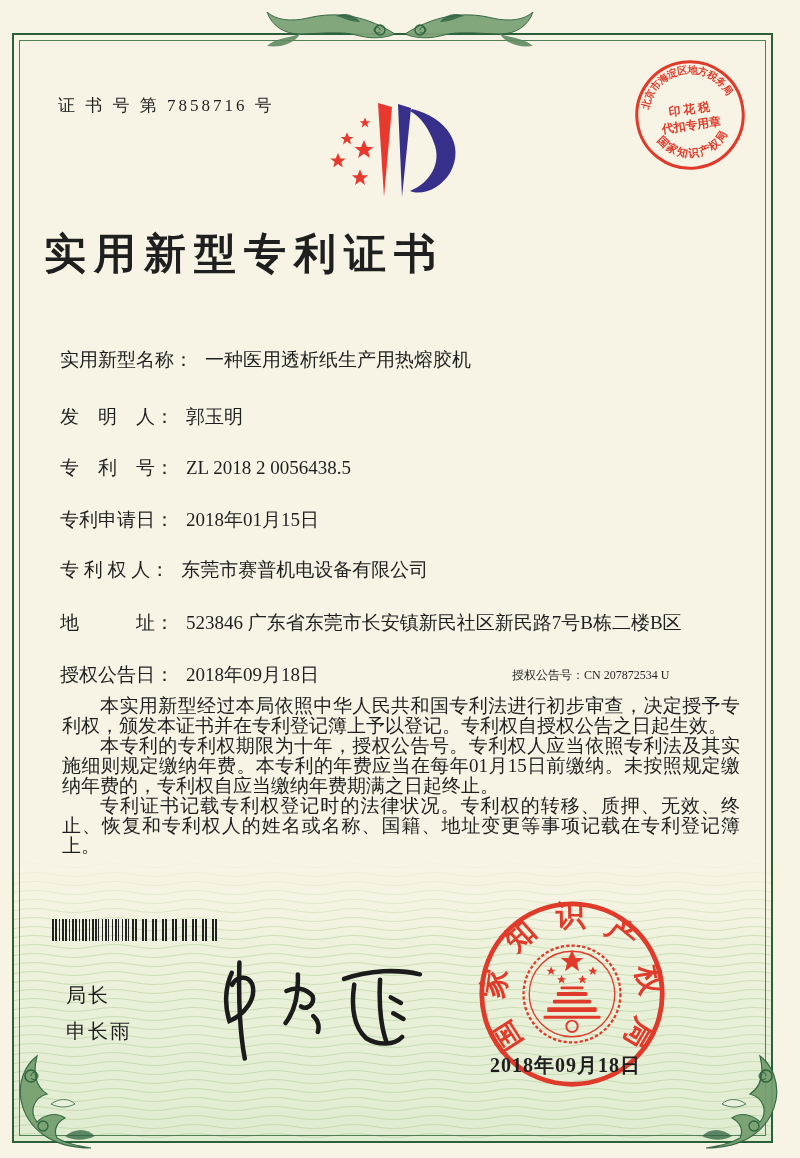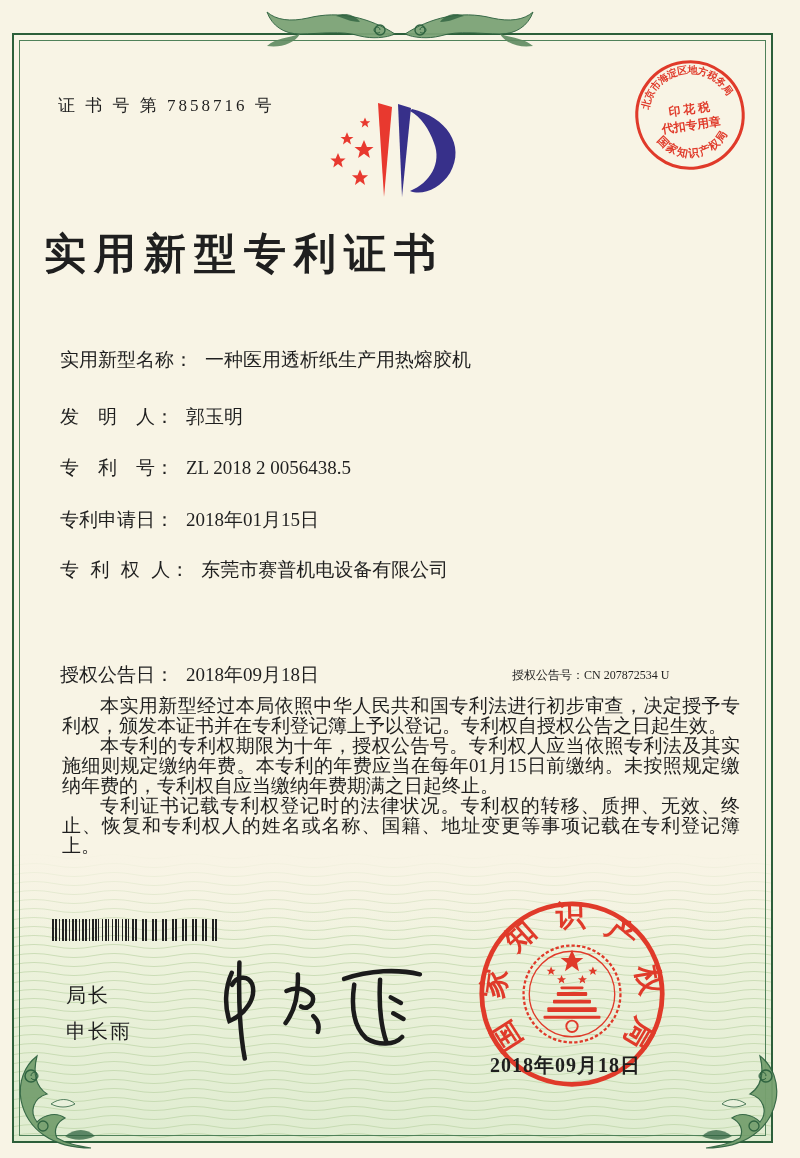--- a/index.html
+++ b/index.html
@@ -7,21 +7,21 @@
         font-family:"Liberation Serif","DejaVu Serif",serif;color:#1f1f1f;overflow:hidden;}
   .abs{position:absolute;}
   
   .frame-outer{left:12px;top:33px;right:27px;bottom:15px;border:2px solid #2c5f3a;z-index:2;}
   .frame-inner{left:19px;top:40px;right:34px;bottom:22px;border:1px solid #4f8159;z-index:2;}
   
   .cert-no{left:58px;top:94px;font-size:17px;letter-spacing:3px;z-index:5;}
   .title{left:0;top:226px;width:780px;text-align:left;font-size:42px;font-weight:700;
          letter-spacing:8px;z-index:5;padding-left:44px;}
   .row{left:60px;width:690px;font-size:19px;line-height:30px;z-index:5;}
-  .row .lbl{display:inline-block;font-family:Liberation Mono, monospace;}
+  .row .lbl{display:inline-block;}
   .row .val{margin-left:12px;}
   .row .val-wrap{display:inline-block;vertical-align:top;max-width:545px;}
   .grant-no{left:452px;top:0;font-size:12px;z-index:5;}
   .paras{left:62px;top:696px;width:678px;font-size:19px;line-height:20px;
          text-align:justify;z-index:5;}
   .paras p{margin:0;text-indent:2em;}
   .barcode{left:52px;top:919px;width:170px;height:22px;z-index:5;
     background:repeating-linear-gradient(90deg,#222 0,#222 1.5px,transparent 1.5px,transparent 3px,
       #222 3px,#222 5px,transparent 5px,transparent 6.5px,#222 6.5px,#222 7.5px,transparent 7.5px,transparent 10px);}
   .officer-title{left:66px;top:982px;font-size:20px;letter-spacing:2px;z-index:5;}
@@ -136,20 +136,23 @@
   </div>
   <div class="abs row" style="top:453px">
     <span class="lbl">专　利　号：</span><span class="val">ZL 2018 2 0056438.5</span>
   </div>
   <div class="abs row" style="top:505px">
     <span class="lbl">专利申请日：</span><span class="val">2018年01月15日</span>
   </div>
   <div class="abs row" style="top:555px">
     <span class="lbl">专 利 权 人：</span><span class="val">东莞市赛普机电设备有限公司</span>
   </div>
+  <div class="abs row" style="top:608px">
+    <span class="lbl" style="vertical-align:top">地　　　址：</span><span class="val val-wrap">523846 广东省东莞市长安镇新民社区新民路7号B栋二楼B区</span>
+  </div>
   <div class="abs row" style="top:660px">
     <span class="lbl">授权公告日：</span><span class="val">2018年09月18日</span>
     <span class="abs grant-no"><span>授权公告号：</span><span>CN 207872534 U</span></span>
   </div>
 
   <div class="abs paras">
     <p>本实用新型经过本局依照中华人民共和国专利法进行初步审查，决定授予专利权，颁发本证书并在专利登记簿上予以登记。专利权自授权公告之日起生效。</p>
     <p>本专利的专利权期限为十年，授权公告号。专利权人应当依照专利法及其实施细则规定缴纳年费。本专利的年费应当在每年01月15日前缴纳。未按照规定缴纳年费的，专利权自应当缴纳年费期满之日起终止。</p>
     <p>专利证书记载专利权登记时的法律状况。专利权的转移、质押、无效、终止、恢复和专利权人的姓名或名称、国籍、地址变更等事项记载在专利登记簿上。</p>
   </div>

